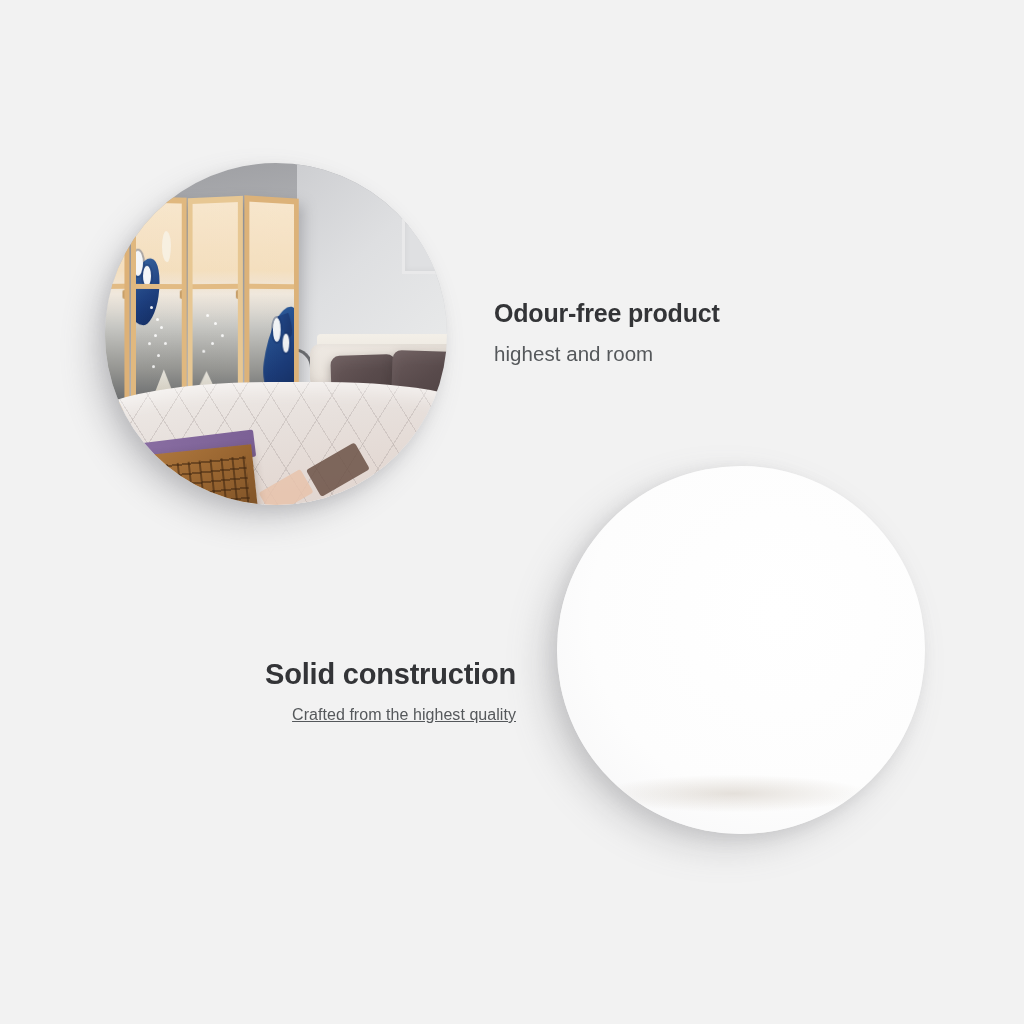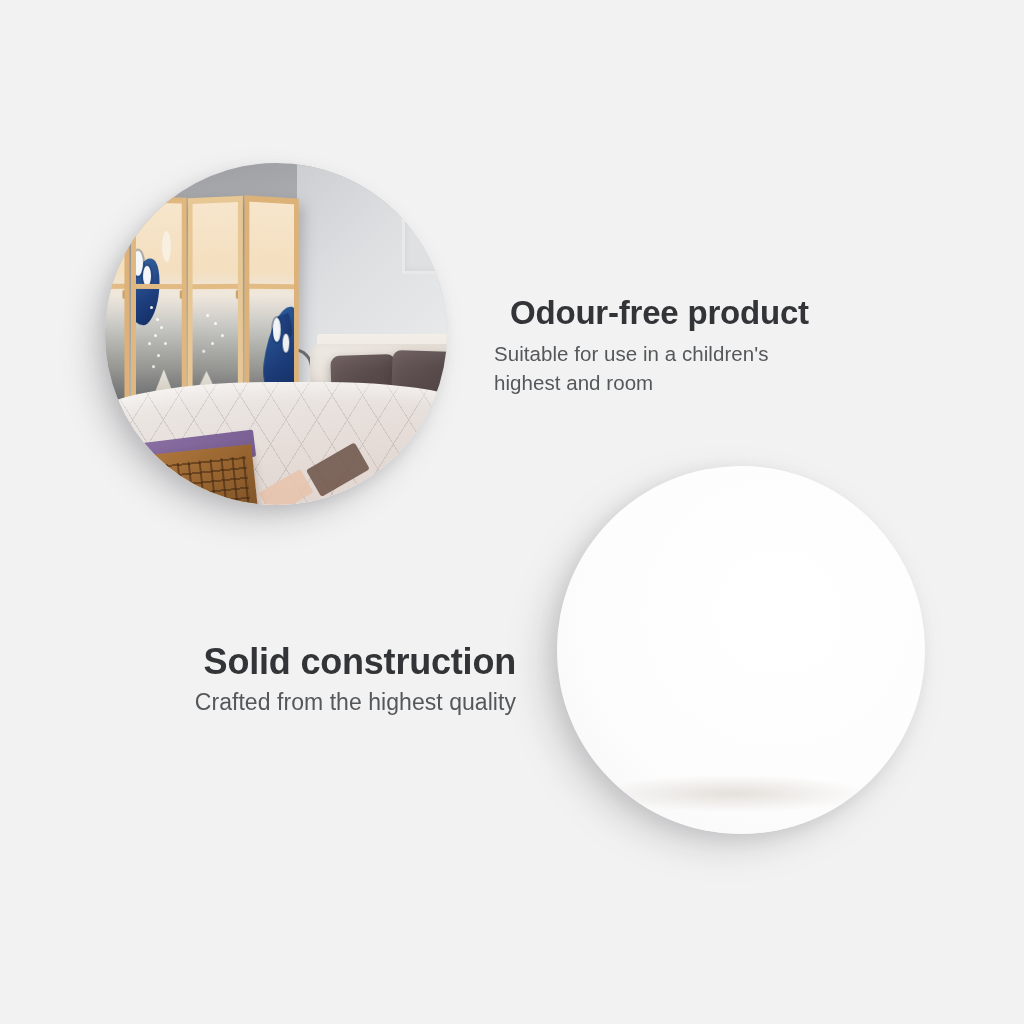--- a/index.html
+++ b/index.html
@@ -297,29 +297,29 @@
   }
   .feature-sub {
     color: #55585b;
     letter-spacing: 0.05px;
   }
 
   #text-odour {
     left: 494px; top: 296px; width: 400px;
     text-align: left;
   }
-  #text-odour .feature-title { font-size: 33px; line-height: 34px; margin: 0 0 9px 16px; }
+  #text-odour .feature-title { font-size: 25px; line-height: 34px; margin: 0 0 9px 0; }
   #text-odour .feature-sub   { font-size: 20.5px; line-height: 29px; margin: 0; }
 
   #text-solid {
     left: 116px; top: 645px; width: 400px;
     text-align: right;
   }
-  #text-solid .feature-title { font-size: 36px; line-height: 34px; margin: 0 0 9px 0; }
-  #text-solid .feature-sub   { font-size: 23px; line-height: 29px; margin: 0; }
+  #text-solid .feature-title { font-size: 29px; line-height: 34px; margin: 12px 0 9px 0; }
+  #text-solid .feature-sub   { font-size: 16px; line-height: 29px; margin: 0; text-decoration: underline; }
 </style>
 </head>
 <body>
 
 <div class="canvas">
 
   <div class="circle-wrap" id="circle-bedroom">
     <div class="circle-shadow"></div>
     <div class="circle-clip">
       <div class="scene-bedroom">
@@ -461,21 +461,20 @@
           <div class="face grain-side tdark" style="left:6%;top:76%;width:30%;height:9%;transform:skewY(19deg);"></div>
         </div>
 
         <div style="position:absolute;left:12%;top:84%;width:72%;height:10%;background:radial-gradient(ellipse at 50% 50%, rgba(140,120,95,0.22) 0%, rgba(140,120,95,0) 72%);"></div>
       </div>
     </div>
   </div>
 
   <div class="text-block" id="text-odour">
     <p class="feature-title">Odour-free product</p>
-    <p class="feature-sub">Suitable for use in a children's</p>
     <p class="feature-sub">highest and room</p>
   </div>
 
   <div class="text-block" id="text-solid">
     <p class="feature-title">Solid construction</p>
     <p class="feature-sub">Crafted from the highest quality</p>
   </div>
 
 </div>
 

